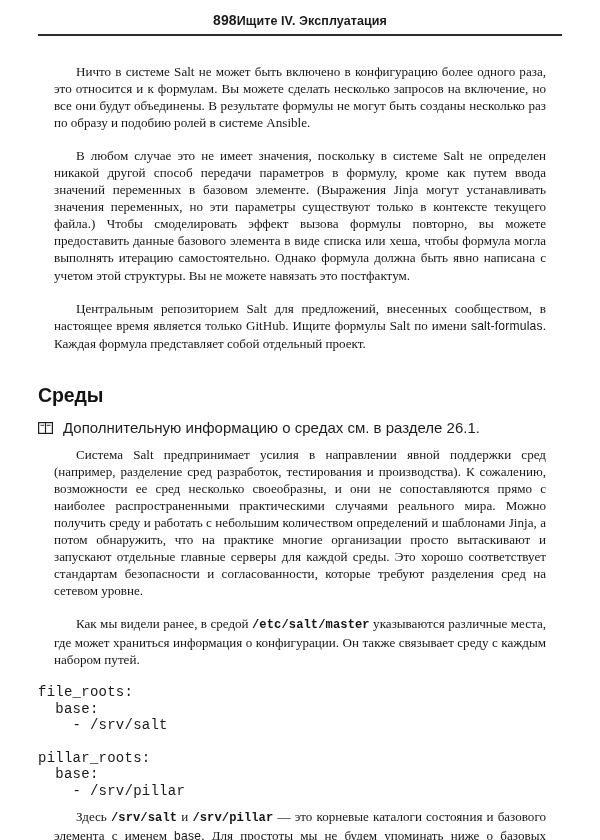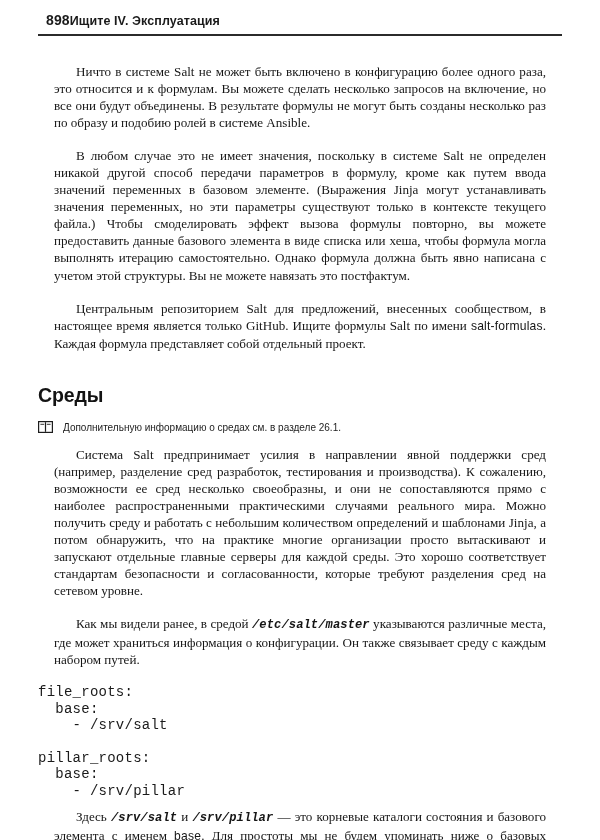--- a/index.html
+++ b/index.html
@@ -20,26 +20,26 @@
     position: relative;
     width: 600px;
     height: 840px;
     box-sizing: border-box;
     padding: 0;
   }
 
   
   .runhead {
     position: absolute;
-    left: 46px;
+    left: 38px;
     top: 12px;
     width: 524px;
     display: flex;
     align-items: baseline;
-    justify-content: flex-start;
+    justify-content: center;
     font-family: "Liberation Sans", "DejaVu Sans", sans-serif;
     font-size: 13.5px;
     font-weight: 700;
     color: #1a1a1a;
     letter-spacing: 0.1px;
   }
   .runhead .folio { font-size: 14px; }
   .runhead .partline { font-size: 12.5px; font-weight: 600; }
   .runrule {
     position: absolute;
@@ -73,40 +73,39 @@
     font-family: Liberation Sans, sans-serif;
     font-size: 12.1px;
     font-weight: 400;
     letter-spacing: 0.2px;
   }
   code.monob {
     font-family: "Liberation Mono", "DejaVu Sans Mono", monospace;
     font-size: 12.1px;
     font-weight: 700;
     letter-spacing: 0.1px;
-    font-style: italic;
   }
 
   
   h2.section {
     margin: 32px 0 0 0;
     font-family: "Liberation Sans", "DejaVu Sans", sans-serif;
     font-size: 19.5px;
     font-weight: 700;
     letter-spacing: -0.1px;
     color: #131313;
   }
 
   
   .note {
     margin: 13px 0 0 0;
     padding-left: 25px;
     position: relative;
     font-family: "Liberation Sans", "DejaVu Sans", sans-serif;
-    font-size: 10px;
+    font-size: 15px;
     line-height: 15px;
     color: #1d1d1d;
   }
   .note .bookicon {
     position: absolute;
     left: 0;
     top: 1px;
     width: 15px;
     height: 12px;
     display: inline-block;

